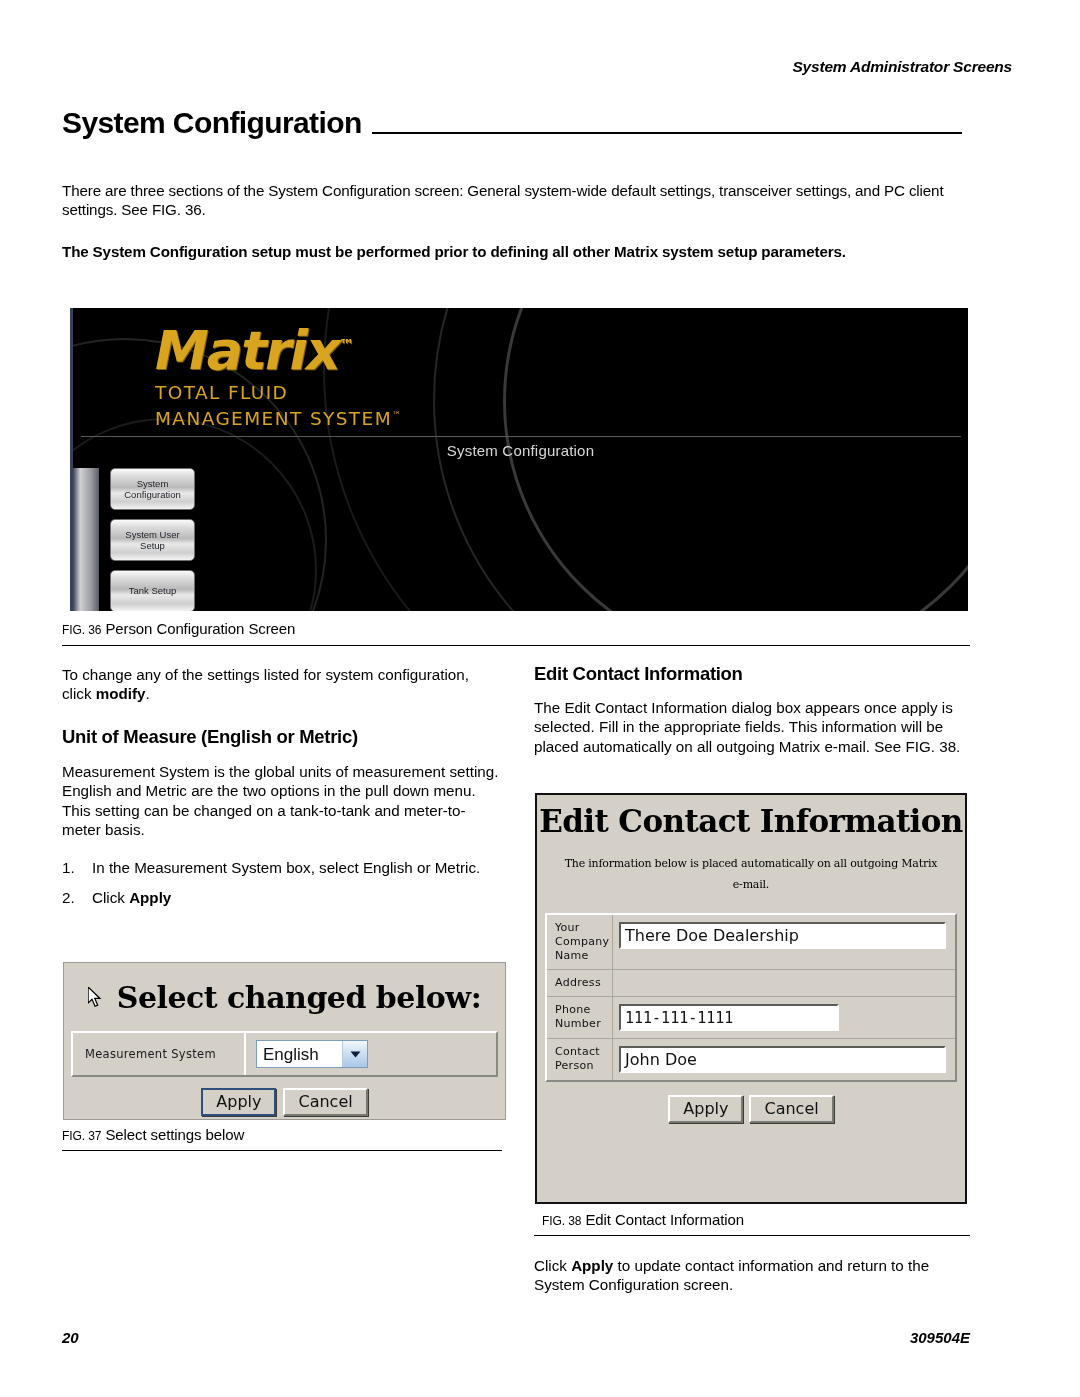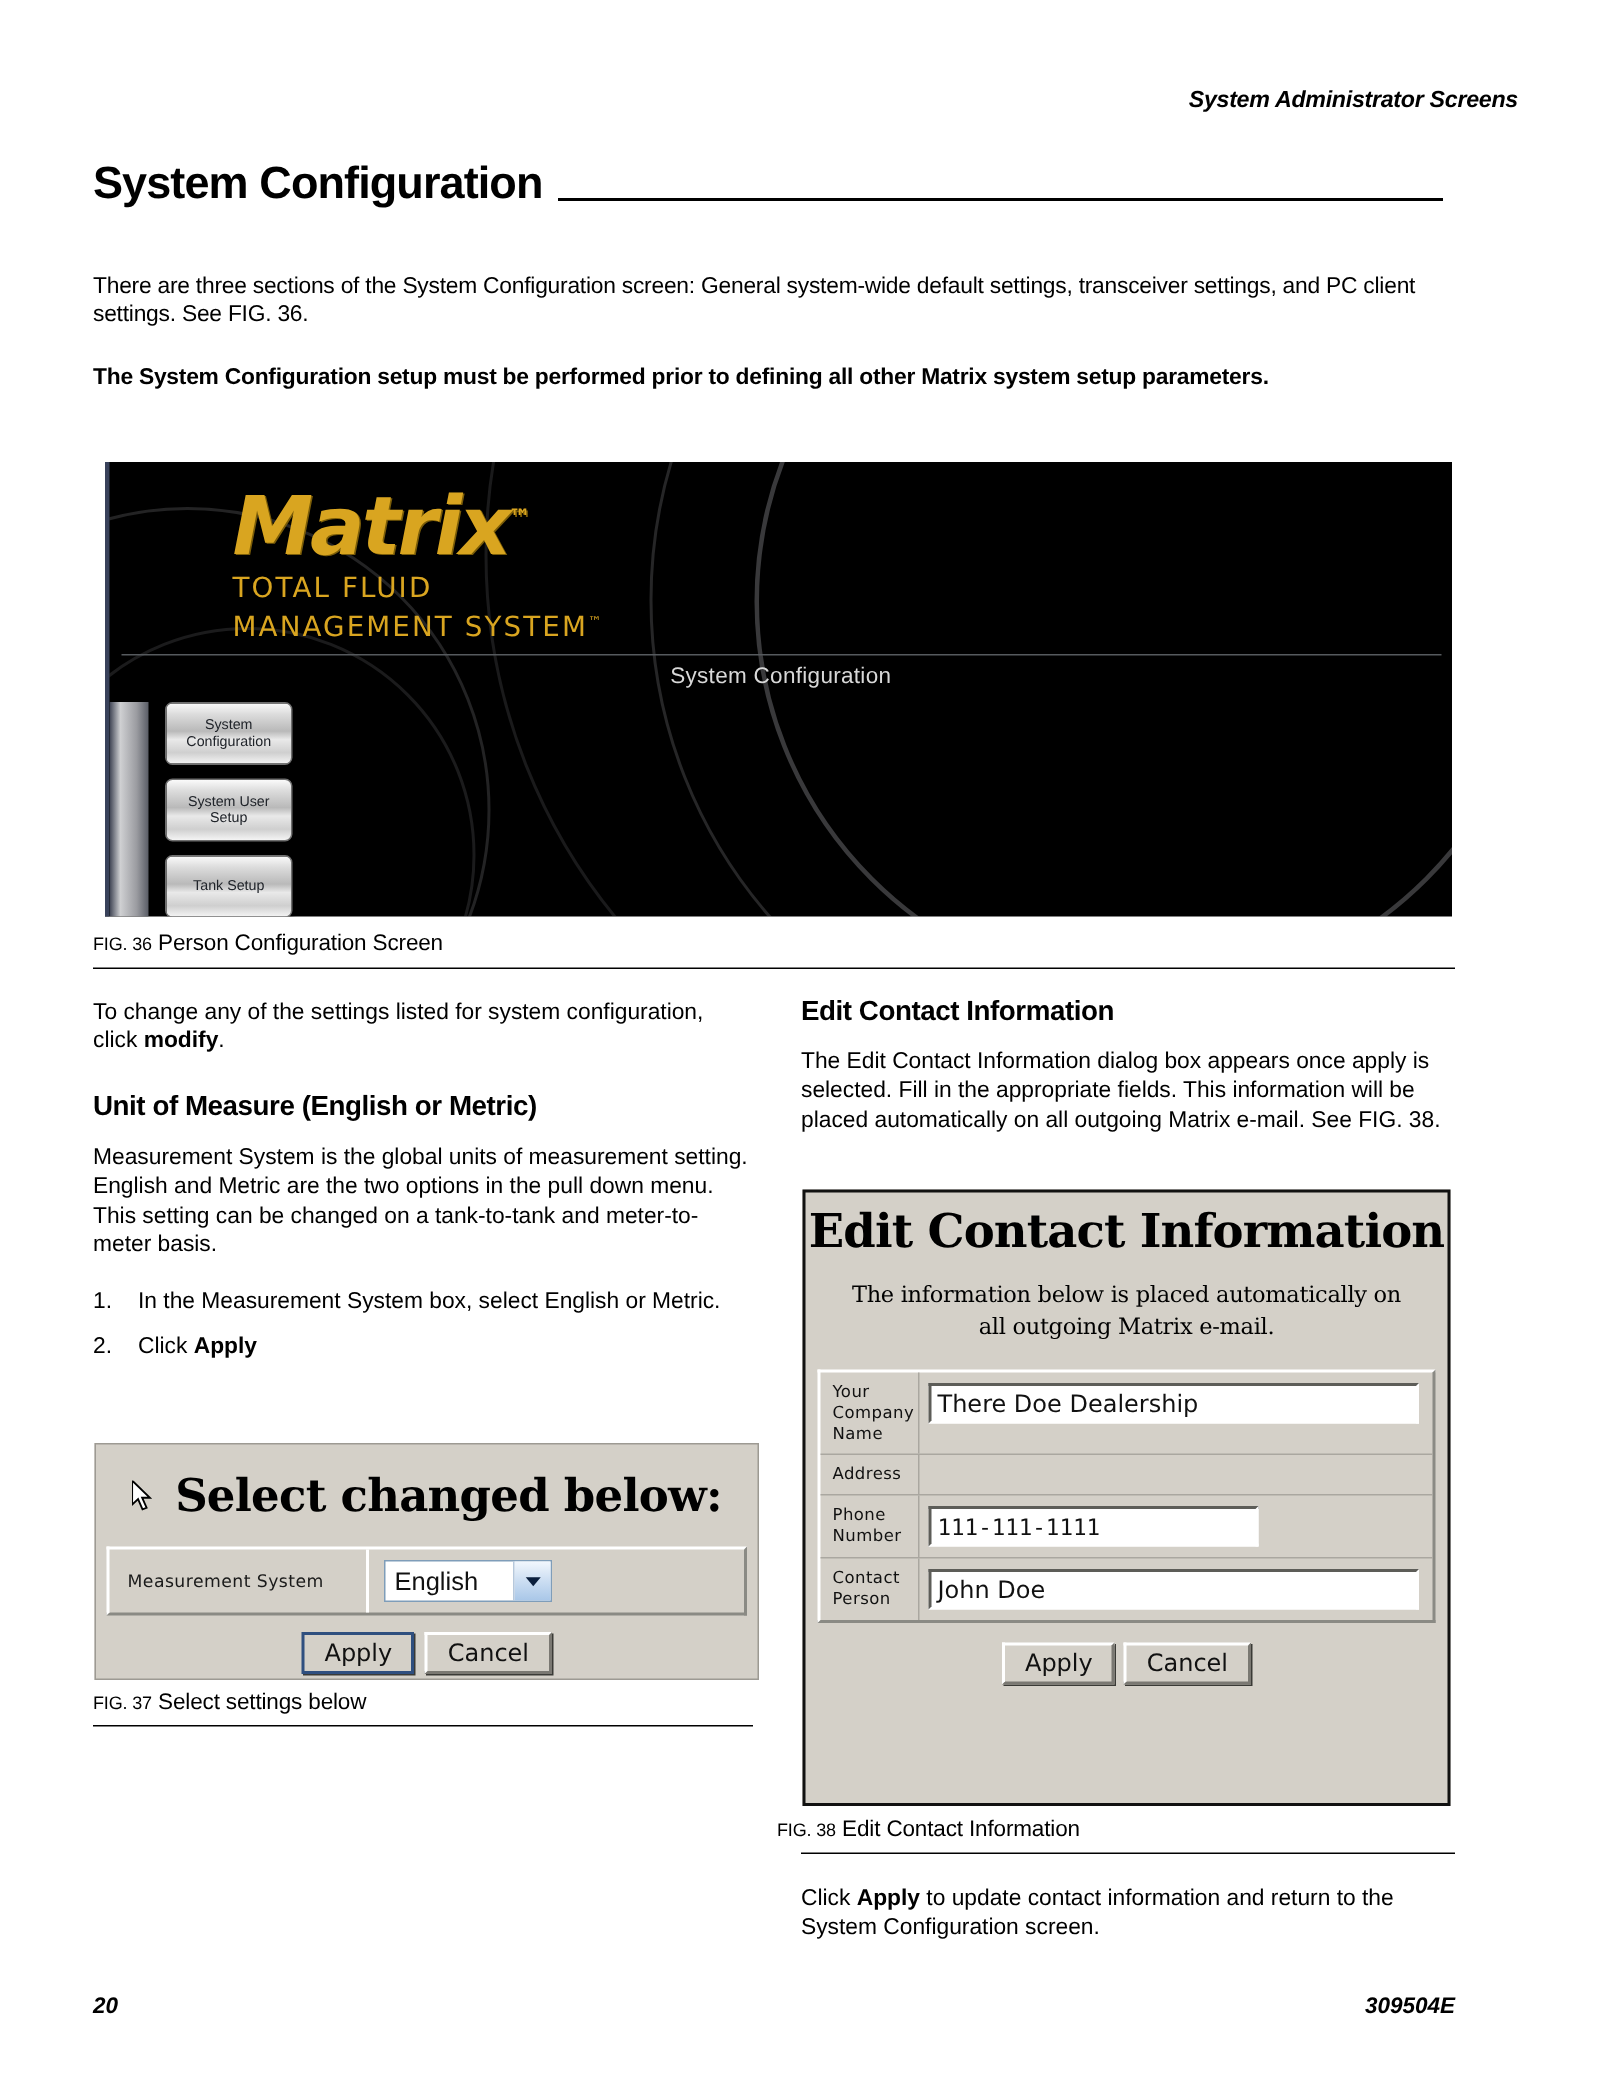--- a/index.html
+++ b/index.html
@@ -152,21 +152,21 @@
   
   .fig38{
     position:absolute;left:535px;top:793px;width:432px;height:411px;
     background:#d4d0c8;border:2px solid #111;box-sizing:border-box;
   }
   .f38title{
     text-align:center;font-family:"DejaVu Serif", serif;font-weight:bold;
     font-size:31px;letter-spacing:-.6px;padding-top:8px;
   }
   .f38sub{
-    text-align:center;font-family:"DejaVu Serif", serif;font-size:15px;
+    text-align:center;font-family:"DejaVu Serif", serif;font-size:11px;
     line-height:21px;padding:14px 26px 0;letter-spacing:-.2px;
   }
   .f38tbl{
     margin:18px 8px 0;border:2px solid;border-color:#fff #8a8a84 #8a8a84 #fff;
   }
   .f38row{display:flex;border-bottom:1px solid #aaa7a0;}
   .f38row:last-child{border-bottom:none;justify-content:center;}
   .f38row .lab{
     width:66px;flex:none;padding:6px 0 6px 8px;box-sizing:border-box;
     font-family:"DejaVu Sans", sans-serif;font-size:11px;line-height:14px;color:#111;
@@ -352,21 +352,21 @@
       </div>
 
     </div>
 
     <div class="f38btns">
       <button class="btn9x">Apply</button>
       <button class="btn9x">Cancel</button>
     </div>
   </div>
 
-  <div class="cap" style="left:518px;top:1211px;">
+  <div class="cap" style="left:542px;top:1211px;">
     <span class="sc">FIG. 38</span>
     <span>Edit Contact Information</span>
   </div>
   <div class="caprule" style="left:534px;top:1235px;width:436px;"></div>
 
   <div class="colR p" style="top:1256px;">
     <span>Click </span><b>Apply</b><span> to update contact information and return to the System Configuration screen.</span>
   </div>
 
   <div class="footer">

